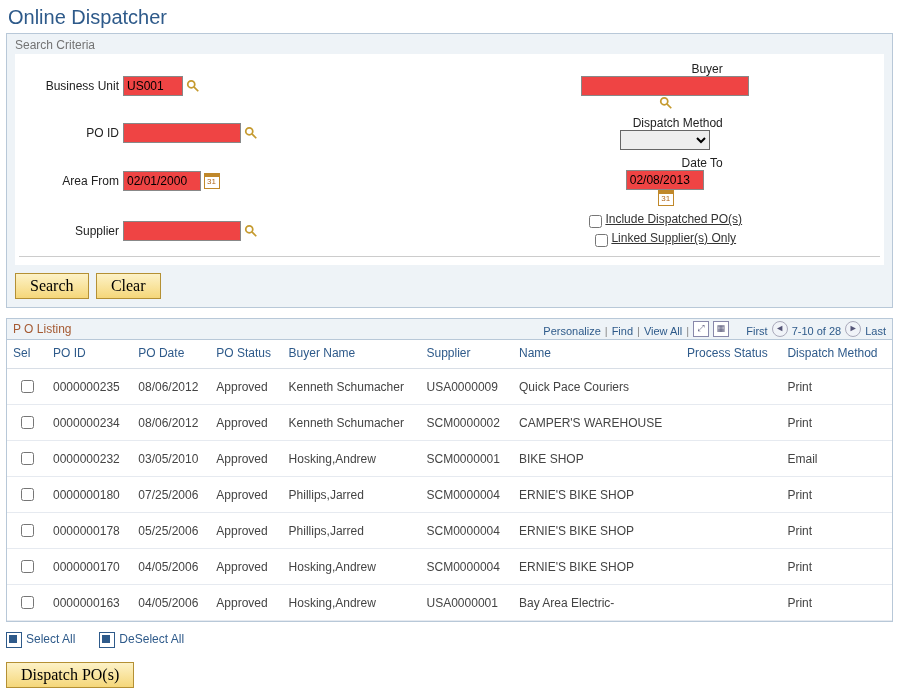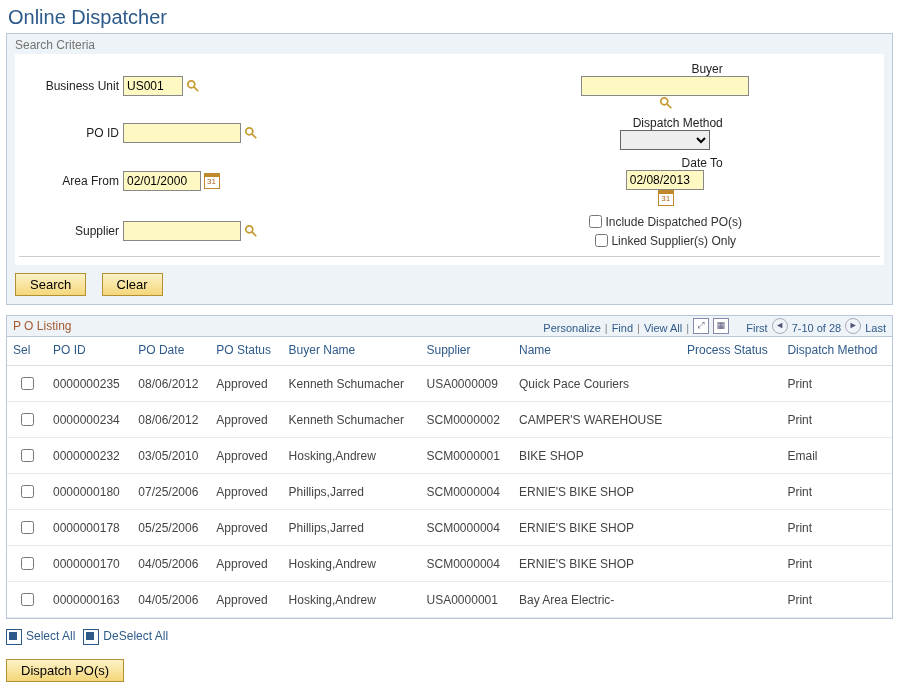--- a/index.html
+++ b/index.html
@@ -48,21 +48,21 @@
     text-align: right;
     padding-right: 4px;
     color: #222;
   }
   input[type="text"] {
     font-family: Arial;
     font-size: 12px;
     border: 1px solid #888;
     padding: 1px 3px;
     height: 16px;
-    background: #fef9c3;
+    background: #ef4444;
   }
   select {
     font-family: Arial;
     font-size: 12px;
     border: 1px solid #666;
     height: 20px;
     background: #eee;
   }
   .lookup-icon {
     width: 14px;
@@ -88,30 +88,30 @@
     color: #b0671a;
     position: absolute;
     top: 3px; left: 2px;
   }
   .cal-icon::after {
     content:'';
     position:absolute;
     top:0; left:0; right:0; height:3px;
     background:#c0882a;
   }
-  .chk-pair { display: flex; align-items: center; margin-right: 12px; }
+  .chk-pair { display: flex; align-items: flex-start; margin-right: 12px; text-decoration: underline; }
   .chk-pair input { margin-right: 3px; }
   .btn {
     background: linear-gradient(#fdf2c7, #f5d77a);
     border: 1px solid #b49034;
     padding: 3px 14px;
-    font-family: Liberation Sans, sans-serif;
-    font-size: 13px;
+    font-family: Liberation Serif, serif;
+    font-size: 16px;
     cursor: pointer;
-    margin-right: 12px;
+    margin-right: 4px;
   }
   .hr-thin { border: none; border-top: 1px solid #ccc; margin: 4px 0; }
 
   .listing-panel {
     border: 1px solid #b8c8d8;
     margin-top: 10px;
   }
   .listing-header {
     display: flex;
     justify-content: space-between;
@@ -152,21 +152,21 @@
     border-bottom: 1px solid #d8dee6;
   }
   table.grid td {
     padding: 8px 6px;
     color: #444;
     border-bottom: 1px solid #e6eaf0;
     font-size: 12px;
     vertical-align: middle;
   }
   .sel-col { width: 28px; text-align:center;}
-  .link-row { margin-top: 10px; display: flex; align-items: center; gap: 8px; }
+  .link-row { margin-top: 10px; display: flex; align-items: center; gap: 24px; }
   .link-row a { color: #2e5a8a; text-decoration: none; font-size: 12px; cursor:pointer;}
   .mini-icon {
     width: 14px; height: 14px; display:inline-block;
     background:#fff; border:1px solid #2e5a8a;
     position:relative; margin-right:4px; vertical-align:middle;
   }
   .mini-icon::after{
     content:''; position:absolute; left:2px; top:2px;
     width:8px; height:8px; background:#2e5a8a;
   }

